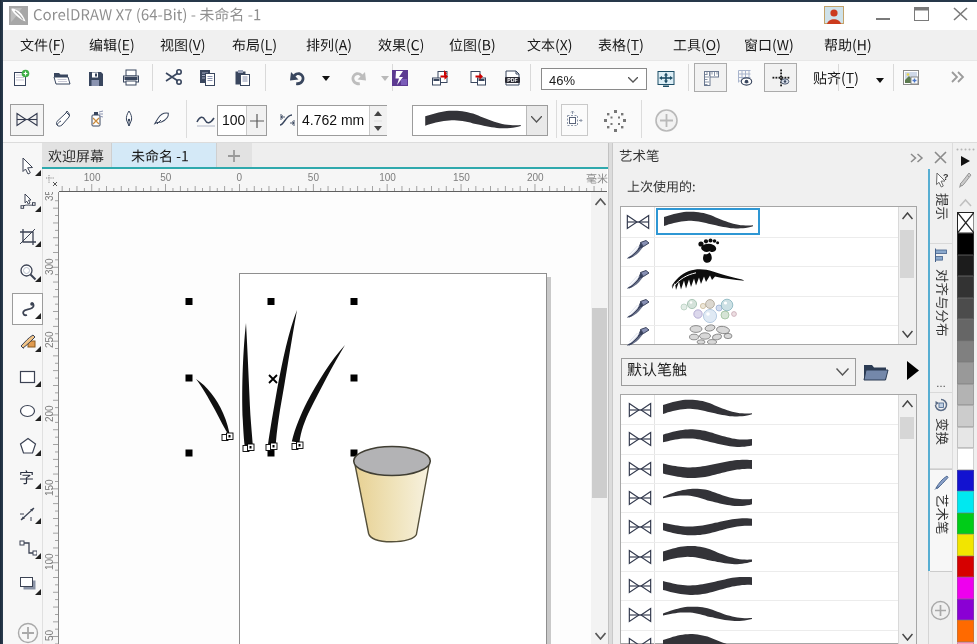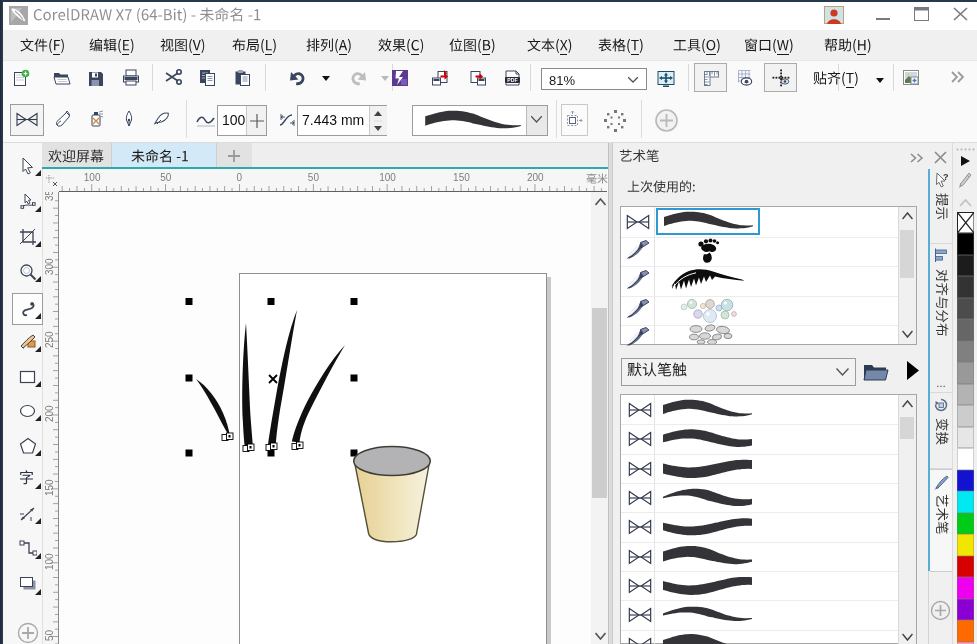--- a/index.html
+++ b/index.html
@@ -226,21 +226,21 @@
     <div style="position:absolute;left:504px;top:69px;">
       <svg width="18" height="18" viewBox="0 0 18 18">
         <path d="M2,2 L12,2 L15,5 L15,16 L2,16 Z" fill="#fff" stroke="#39465e"></path>
         <rect x="1" y="8" width="15" height="6" rx="1" fill="#2b2b34"></rect>
         <text x="8.5" y="12.8" font-size="5.2" fill="#fff" text-anchor="middle" font-family="Liberation Sans" font-weight="bold">PDF</text>
         <path d="M12,2 L12,5 L15,5" fill="none" stroke="#39465e"></path>
       </svg>
     </div>
     <div style="position:absolute;left:541px;top:68px;width:106px;height:22px;background:#fff;border:1px solid #8a8a8a"></div>
     <div style="position:absolute;left:549px;top:73px;">
-      <div style="font:13px 'Liberation Sans';color:#1a1a1a">81%</div>
+      <div style="font:13px 'Liberation Sans';color:#1a1a1a">46%</div>
     </div>
     <div style="position:absolute;left:628px;top:77px;">
       <svg width="10" height="6">
         <path d="M0,0 L5,5 L10,0" fill="none" stroke="#555" stroke-width="1.3"></path>
       </svg>
     </div>
     <div style="position:absolute;left:657px;top:70px;">
       <svg width="18" height="18" viewBox="0 0 18 18">
         <rect x="1" y="1.5" width="16" height="13" fill="#ddeef6" stroke="#1d4e66"></rect>
         <g fill="#1d4e66">
@@ -381,21 +381,21 @@
       </svg>
     </div>
     <div style="position:absolute;left:279px;top:112px;">
       <svg width="17" height="16">
         <path d="M1,13 C5,13 7,3 13,3" fill="none" stroke="#39465e" stroke-width="1.4"></path>
         <path d="M2,2 L2,8 M15,8 L15,14 M2,5 L6,5 M11,11 L15,11 M4,3.5 L2,5 L4,6.5 M13,9.5 L15,11 L13,12.5" stroke="#39465e" fill="none" stroke-width="0.9"></path>
       </svg>
     </div>
     <div style="position:absolute;left:297px;top:105px;width:90px;height:31px;background:#fff;border:1px solid #9c9c9c"></div>
     <div style="position:absolute;left:302px;top:112px;">
-      <div style="font:14px 'Liberation Sans';color:#111">7.443 mm</div>
+      <div style="font:14px 'Liberation Sans';color:#111">4.762 mm</div>
     </div>
     <div style="position:absolute;left:369px;top:106px;width:18px;height:29px;background:#f1f1f1;border-left:1px solid #c9c9c9"></div>
     <div style="position:absolute;left:373px;top:110px;">
       <svg width="10" height="22">
         <path d="M5,1 L9,6 L1,6 Z" fill="#444"></path>
         <path d="M5,21 L9,16 L1,16 Z" fill="#444"></path>
         <path d="M1,11h8" stroke="#ddd"></path>
       </svg>
     </div>
     <div style="position:absolute;left:412px;top:105px;width:136px;height:31px;background:#fff;border:1px solid #9c9c9c"></div>

